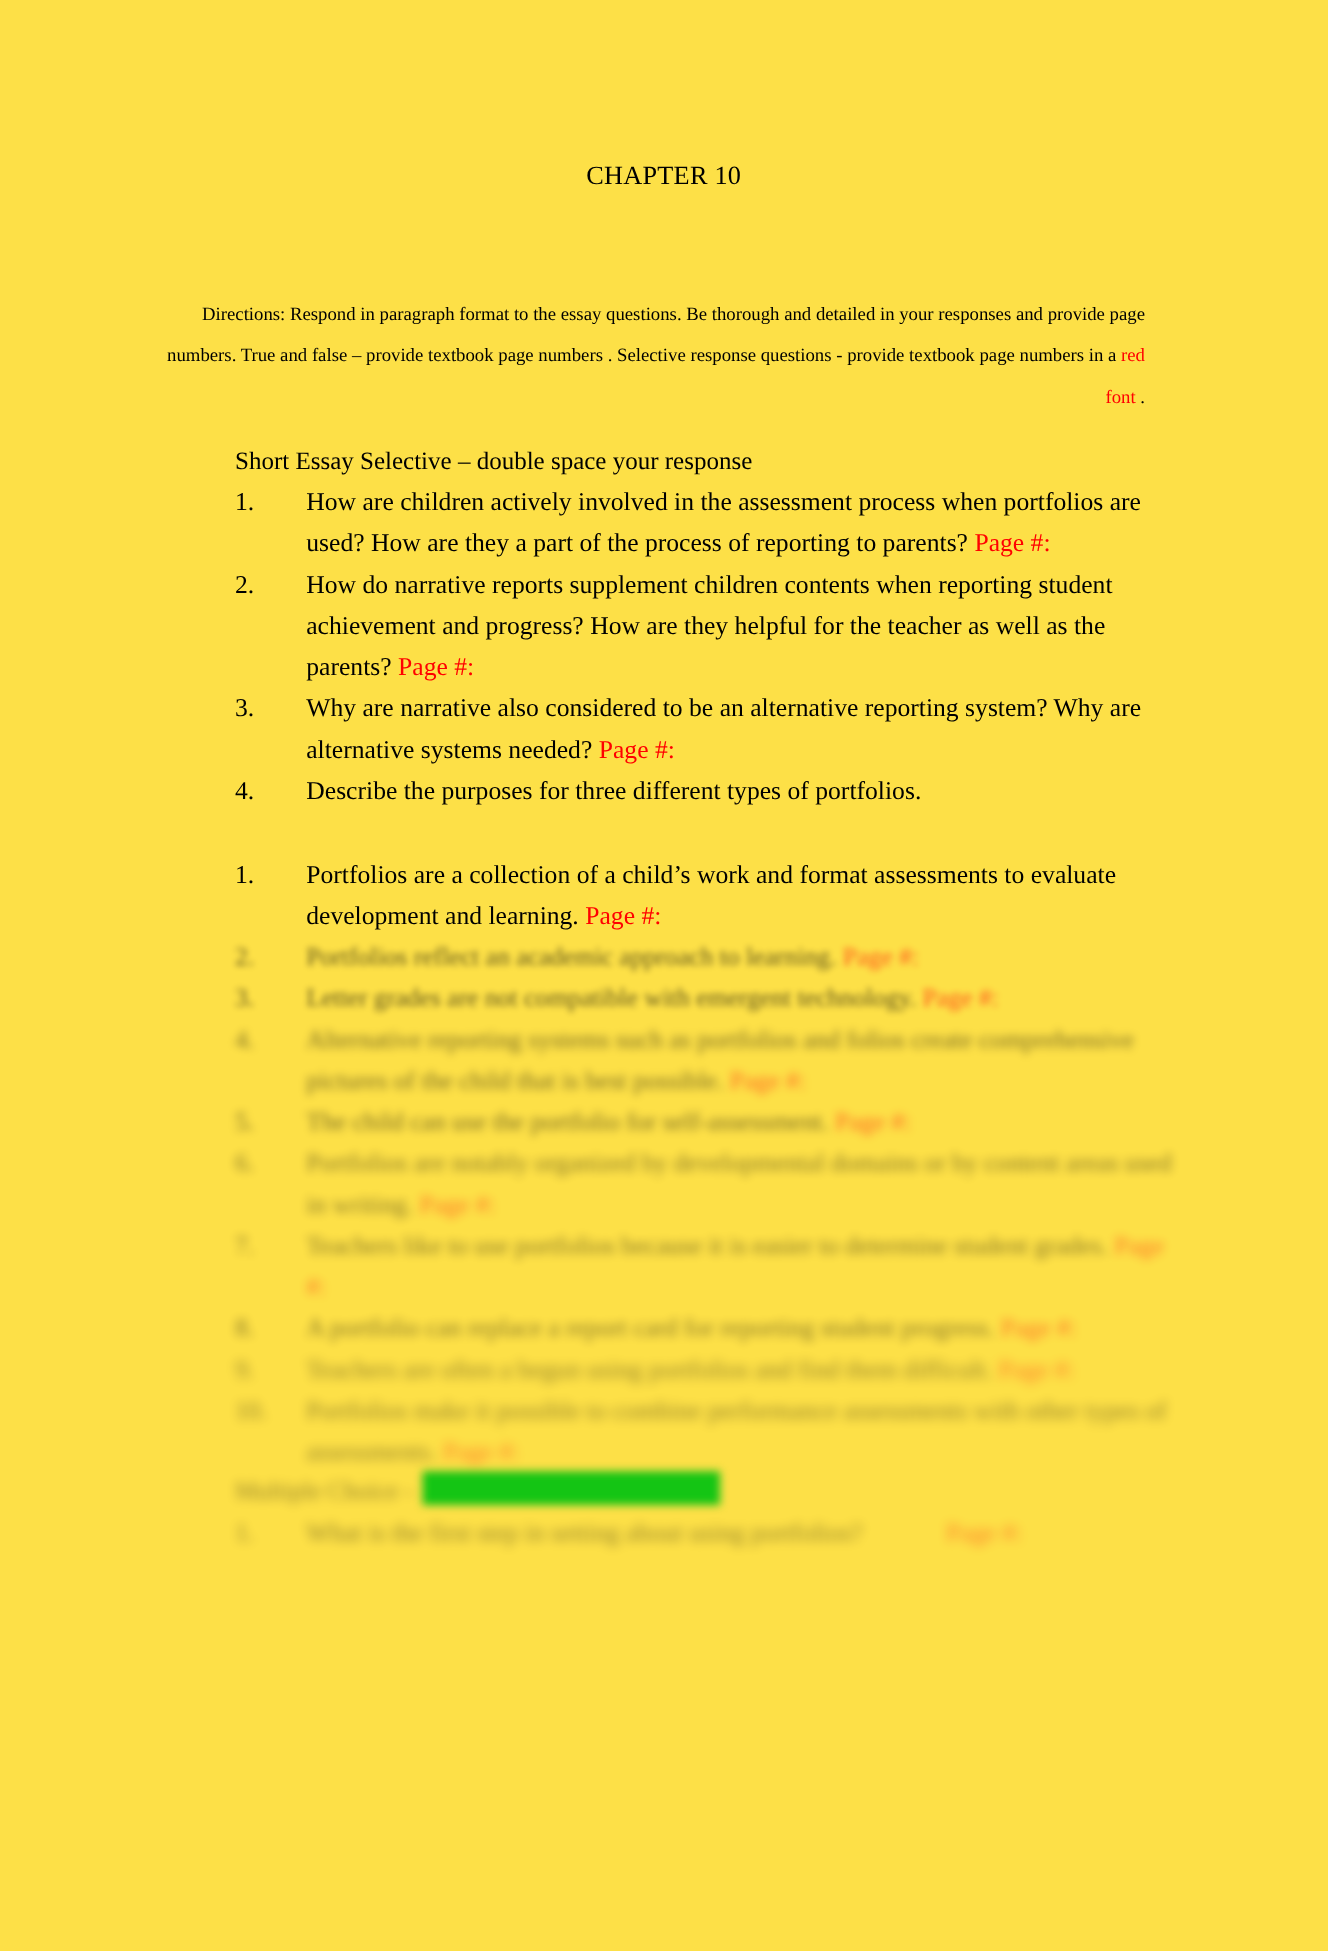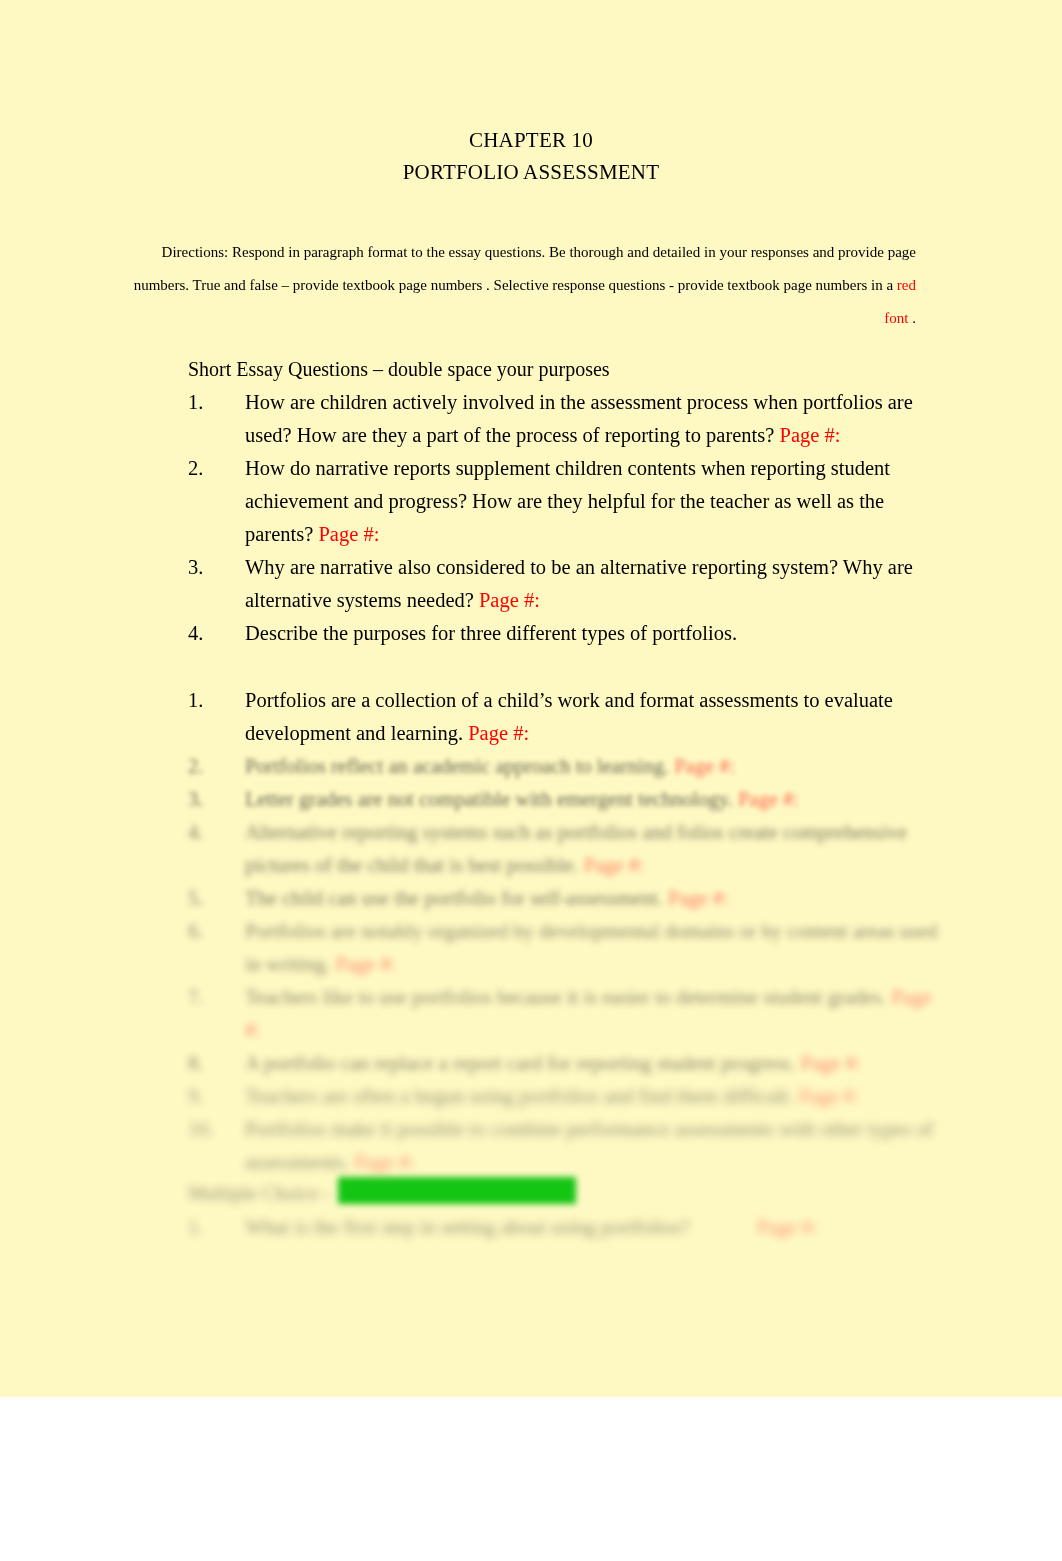--- a/index.html
+++ b/index.html
@@ -7,22 +7,22 @@
     padding: 0;
     background: #ffffff;
   }
   body {
     font-family: "Liberation Serif", "DejaVu Serif", serif;
     color: #000000;
   }
   .page {
     position: relative;
     width: 1062px;
-    height: 1397px;
-    background: #fef9c3;
+    height: 1561px;
+    background: #fde047;
     overflow: hidden;
   }
 
   
   .doc-title {
     position: absolute;
     left: 0;
     width: 1062px;
     text-align: center;
     font-size: 21px;
@@ -106,27 +106,26 @@
     filter: blur(4.3px);
     opacity: .42;
   }
 </style>
 </head>
 <body>
 
 <div class="page">
 
   <div class="doc-title title-1">CHAPTER 10</div>
-  <div class="doc-title title-2">PORTFOLIO ASSESSMENT</div>
 
   <p class="directions">
     <span>Directions: Respond in paragraph format to the essay questions.  Be thorough and detailed in your responses and provide page numbers.  True and false –  provide textbook page numbers .  Selective response questions - provide textbook page numbers in a  </span><span class="red">red font</span><span> .</span>
   </p>
 
-  <div class="section-head" id="essay-head">Short Essay Questions – double space your purposes</div>
+  <div class="section-head" id="essay-head">Short Essay Selective – double space your response</div>
 
   <div class="olist" id="essay-list">
 
     <div class="li">
       <span class="num">1.</span>
       <span class="txt"><span>How are children actively involved in the assessment process when portfolios are used?  How are they a part of the process of reporting to parents? </span><span class="red">Page #:</span></span>
     </div>
 
     <div class="li">
       <span class="num">2.</span>

